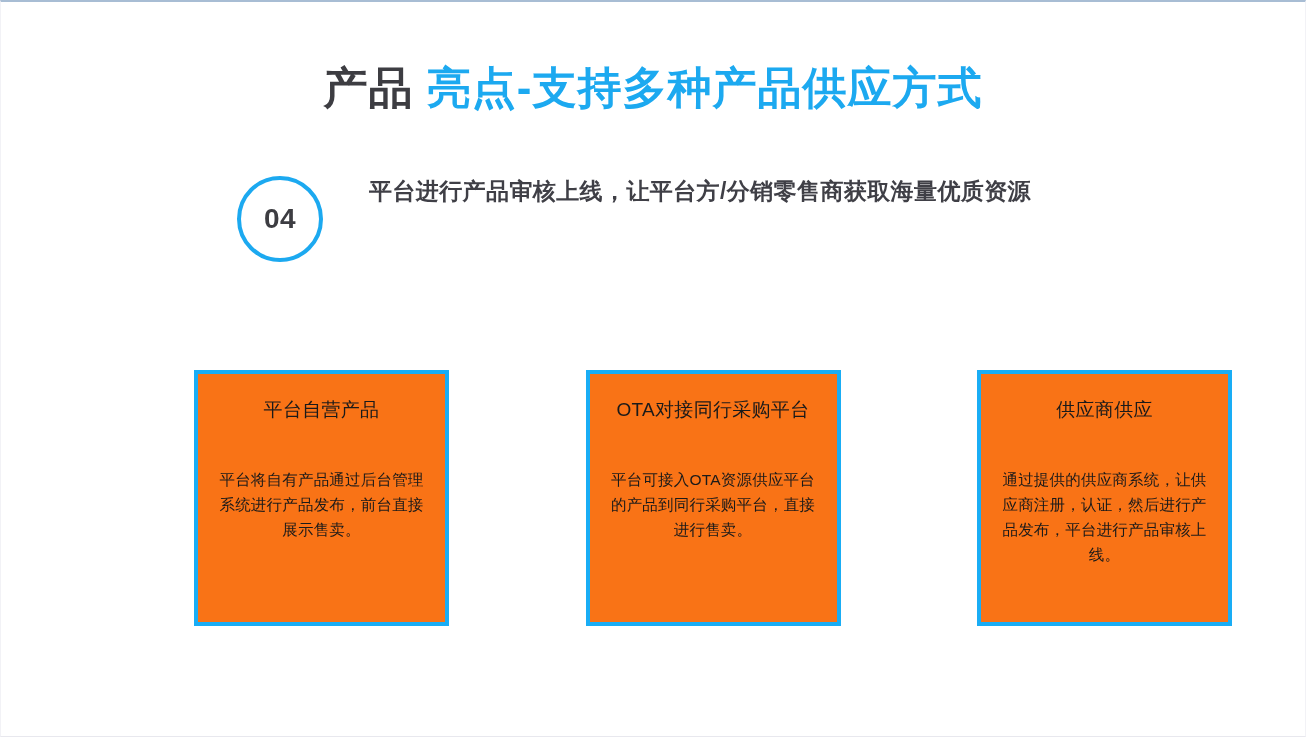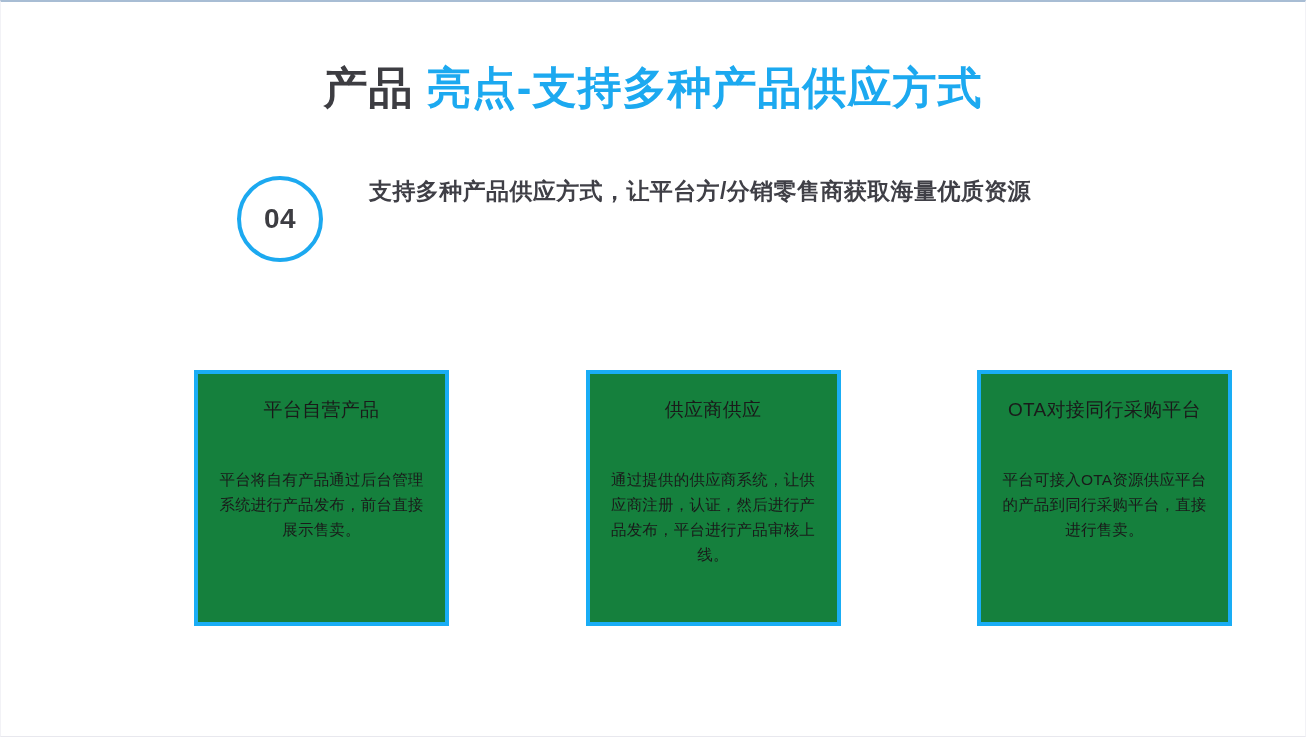--- a/index.html
+++ b/index.html
@@ -89,21 +89,21 @@
     width: 1038px;
     height: 256px;
     display: flex;
     justify-content: space-between;
   }
   .card {
     width: 255px;
     height: 256px;
     box-sizing: border-box;
     border: 4px solid #19ADF5;
-    background: #15803d;
+    background: #f97316;
     padding: 24px 12px 0 12px;
     text-align: center;
   }
   .card-title {
     font-size: 19px;
     color: #1a1a1a;
     line-height: 1.3;
     letter-spacing: 0.3px;
   }
   .card-body {
@@ -122,35 +122,35 @@
 <div class="slide">
 
   <div class="title-row">
     <span class="title-dark">产品 </span><span class="title-accent">亮点-支持多种产品供应方式</span>
   </div>
 
   <div class="step-row">
     <div class="step-circle">
       <span class="step-number">04</span>
     </div>
-    <div class="step-subtitle">支持多种产品供应方式，让平台方/分销零售商获取海量优质资源</div>
+    <div class="step-subtitle">平台进行产品审核上线，让平台方/分销零售商获取海量优质资源</div>
   </div>
 
   <div class="cards">
 
     <div class="card">
       <div class="card-title">平台自营产品</div>
       <div class="card-body">平台将自有产品通过后台管理系统进行产品发布，前台直接展示售卖。</div>
     </div>
 
     <div class="card">
-      <div class="card-title">供应商供应</div>
-      <div class="card-body">通过提供的供应商系统，让供应商注册，认证，然后进行产品发布，平台进行产品审核上线。</div>
+      <div class="card-title">OTA对接同行采购平台</div>
+      <div class="card-body">平台可接入OTA资源供应平台的产品到同行采购平台，直接进行售卖。</div>
     </div>
 
     <div class="card">
-      <div class="card-title">OTA对接同行采购平台</div>
-      <div class="card-body">平台可接入OTA资源供应平台的产品到同行采购平台，直接进行售卖。</div>
+      <div class="card-title">供应商供应</div>
+      <div class="card-body">通过提供的供应商系统，让供应商注册，认证，然后进行产品发布，平台进行产品审核上线。</div>
     </div>
 
   </div>
 
 </div>
 
 </body></html>

